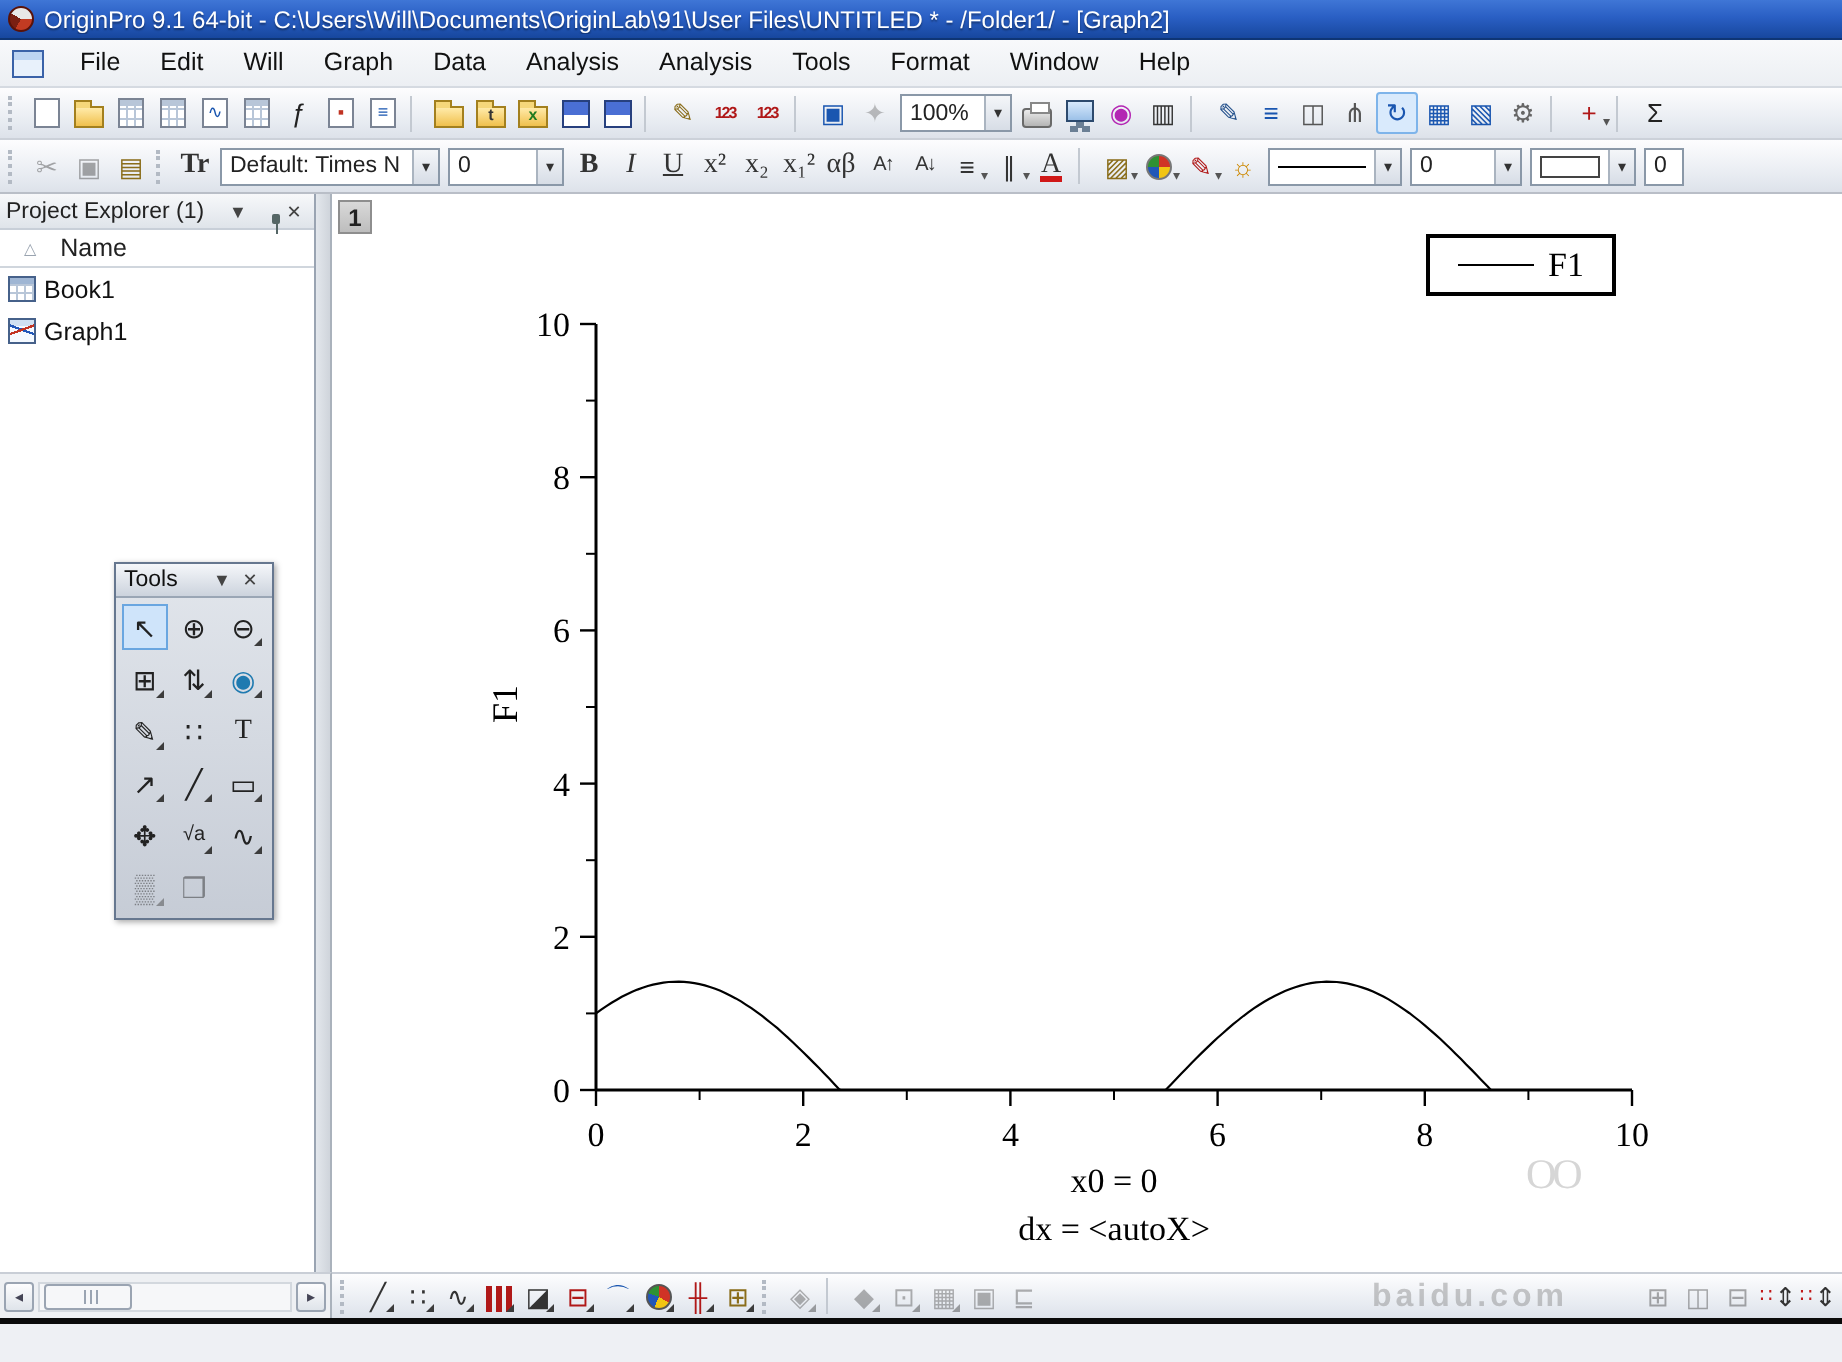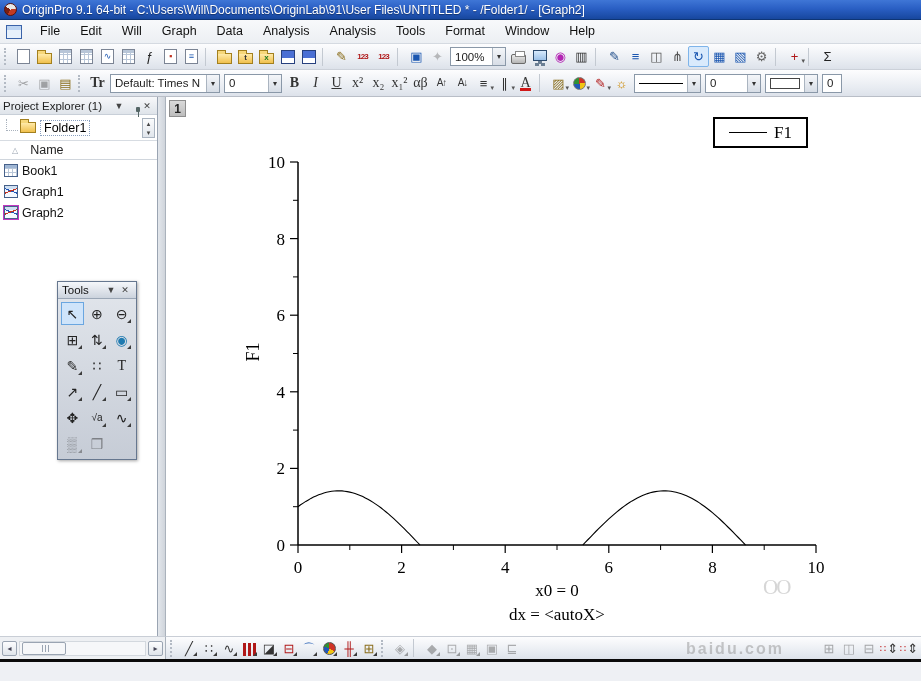--- a/index.html
+++ b/index.html
@@ -363,49 +363,36 @@
   </div>
 
   <div class="main">
     <div class="explorer">
       <div class="exhdr">
         <span class="htitle">Project Explorer (1)</span>
         <span class="hic">▼</span>
         <span class="hic"><span class="pinic"></span></span>
         <span class="hic">✕</span>
       </div>
-      <div class="folderpane">
-        <span class="treestub"></span>
-        <span class="fico"></span>
-        <span class="flabel">Folder1</span>
-        <span class="spinner">
-          <span>▴</span>
-          <span>▾</span>
-        </span>
-      </div>
       <div class="namehdr">
         <span class="sortic">△</span>
         <span>Name</span>
       </div>
       <div class="exlist">
 
           <div class="exrow k-wb">
             <span class="exico"></span>
             <span class="exlab">Book1</span>
           </div>
 
           <div class="exrow k-graph">
             <span class="exico"></span>
             <span class="exlab">Graph1</span>
           </div>
 
-          <div class="exrow k-graph k-active">
-            <span class="exico"></span>
-            <span class="exlab">Graph2</span>
-          </div>
         </div>
     </div>
     <div class="splitter"></div>
 
     <div class="client">
       <svg id="plot" width="755" height="539">
           <line x1="132" y1="65" x2="132" y2="448" stroke="#000" stroke-width="1.5"></line>
           <line x1="132" y1="448" x2="650" y2="448" stroke="#000" stroke-width="1.5"></line>
           <line x1="132" y1="448" x2="132" y2="456" stroke="#000" stroke-width="1.2"></line>
           <text x="132" y="476" text-anchor="middle" font-size="17" font-family="Liberation Serif, serif" fill="#000">0</text>

